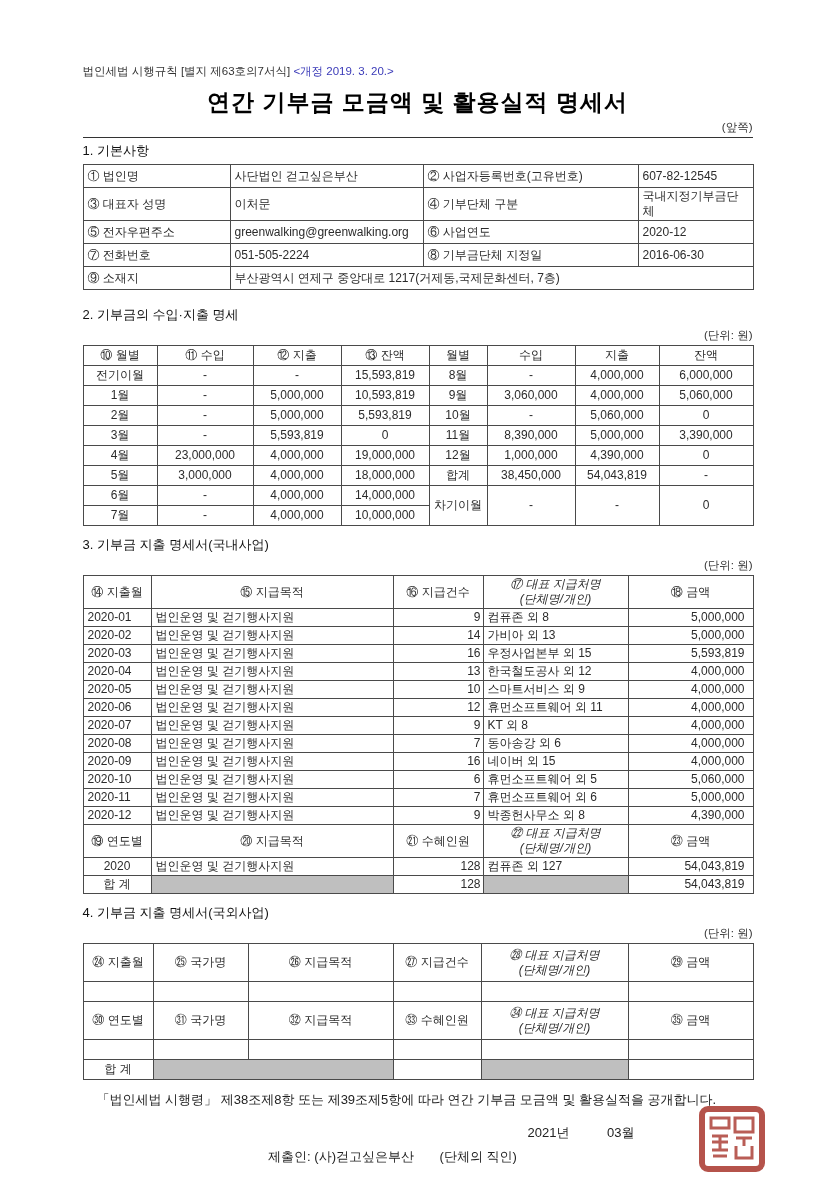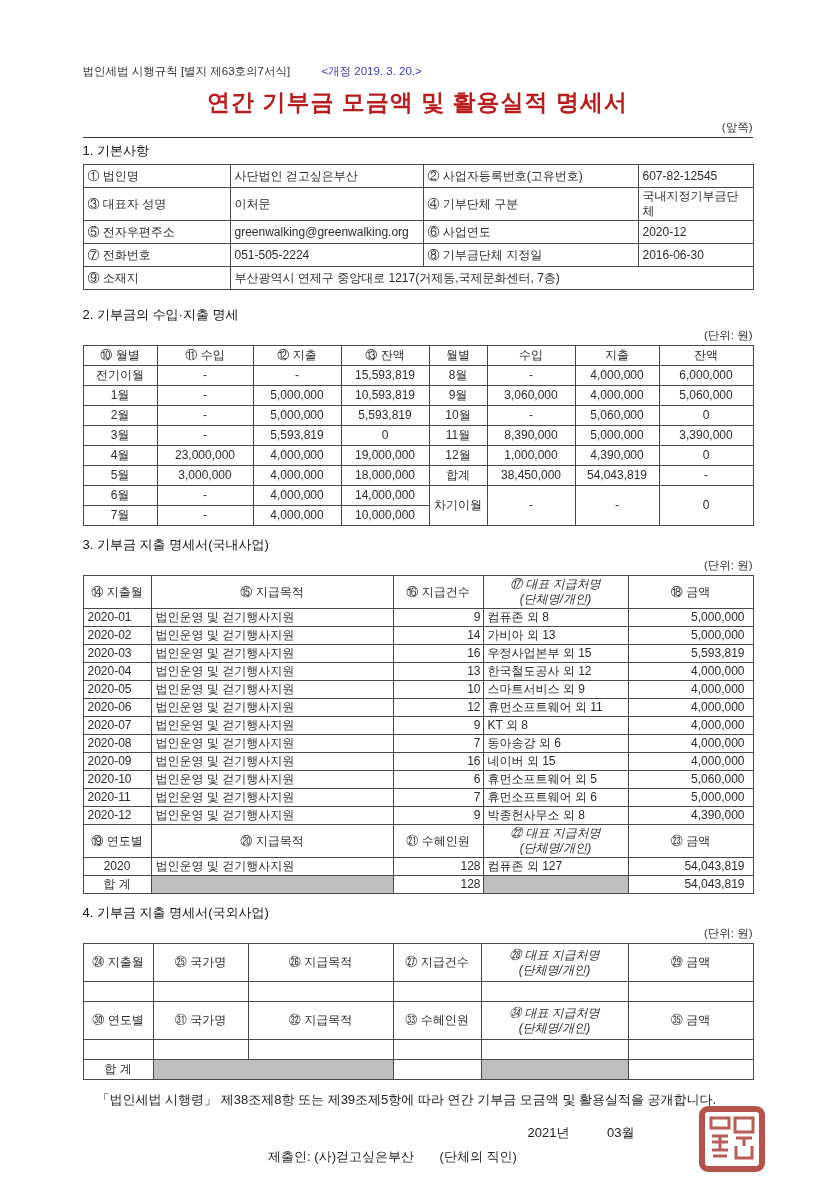--- a/index.html
+++ b/index.html
@@ -1,21 +1,21 @@
 <!DOCTYPE html>
 <html><head>
 <meta charset="utf-8">
 <style>
   html,body{margin:0;padding:0;background:#ffffff;}
   body{width:835px;height:1181px;font-family:"Liberation Sans",sans-serif;color:#2b2b2b;-webkit-font-smoothing:antialiased;}
   .page{position:relative;width:670px;margin:0 auto;padding-top:64px;}
   
   .reg-line{font-size:11.5px;color:#333;}
-  .rev{color:#3a3ab8;margin-left:28px;}
-  .title{font-size:23px;font-weight:bold;text-align:center;letter-spacing:1px;margin:8px 0 2px 0;color:#b91c1c;}
+  .rev{color:#3a3ab8;}
+  .title{font-size:23px;font-weight:bold;text-align:center;letter-spacing:1px;margin:8px 0 2px 0;color:#000000;}
   .page-side{font-size:11.5px;text-align:right;color:#333;margin-bottom:2px;}
   .top-rule{border-top:1.6px solid #333;margin-bottom:4px;}
   .sec-heading{font-size:13px;font-weight:normal;color:#111;margin:2px 0 4px 0;}
   .unit{font-size:11.5px;text-align:right;color:#333;margin:0 0 2px 0;}
   
   table{border-collapse:collapse;width:670px;table-layout:fixed;}
   td,th{border:1px solid #4a4a4a;font-size:12px;font-weight:normal;color:#2b2b2b;padding:1px 4px;line-height:1.25;overflow:hidden;}
   table{border-top:1.8px solid #222;border-bottom:1.4px solid #222;}
   th{text-align:center;}
   .c{text-align:center;}

